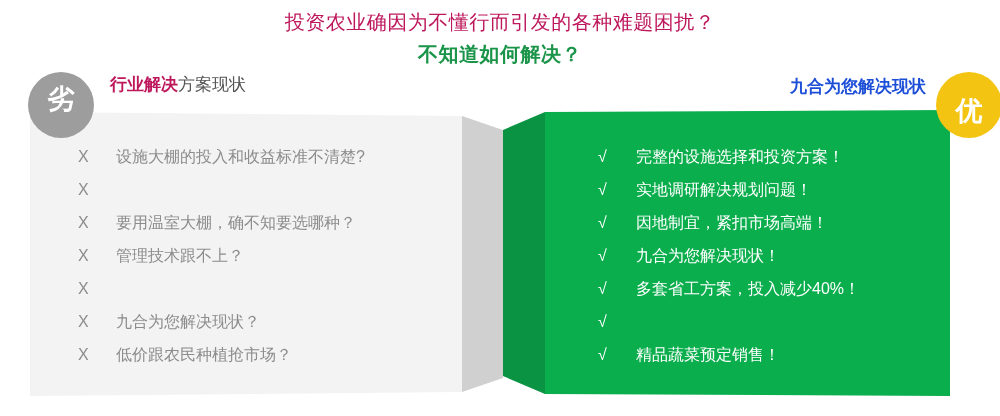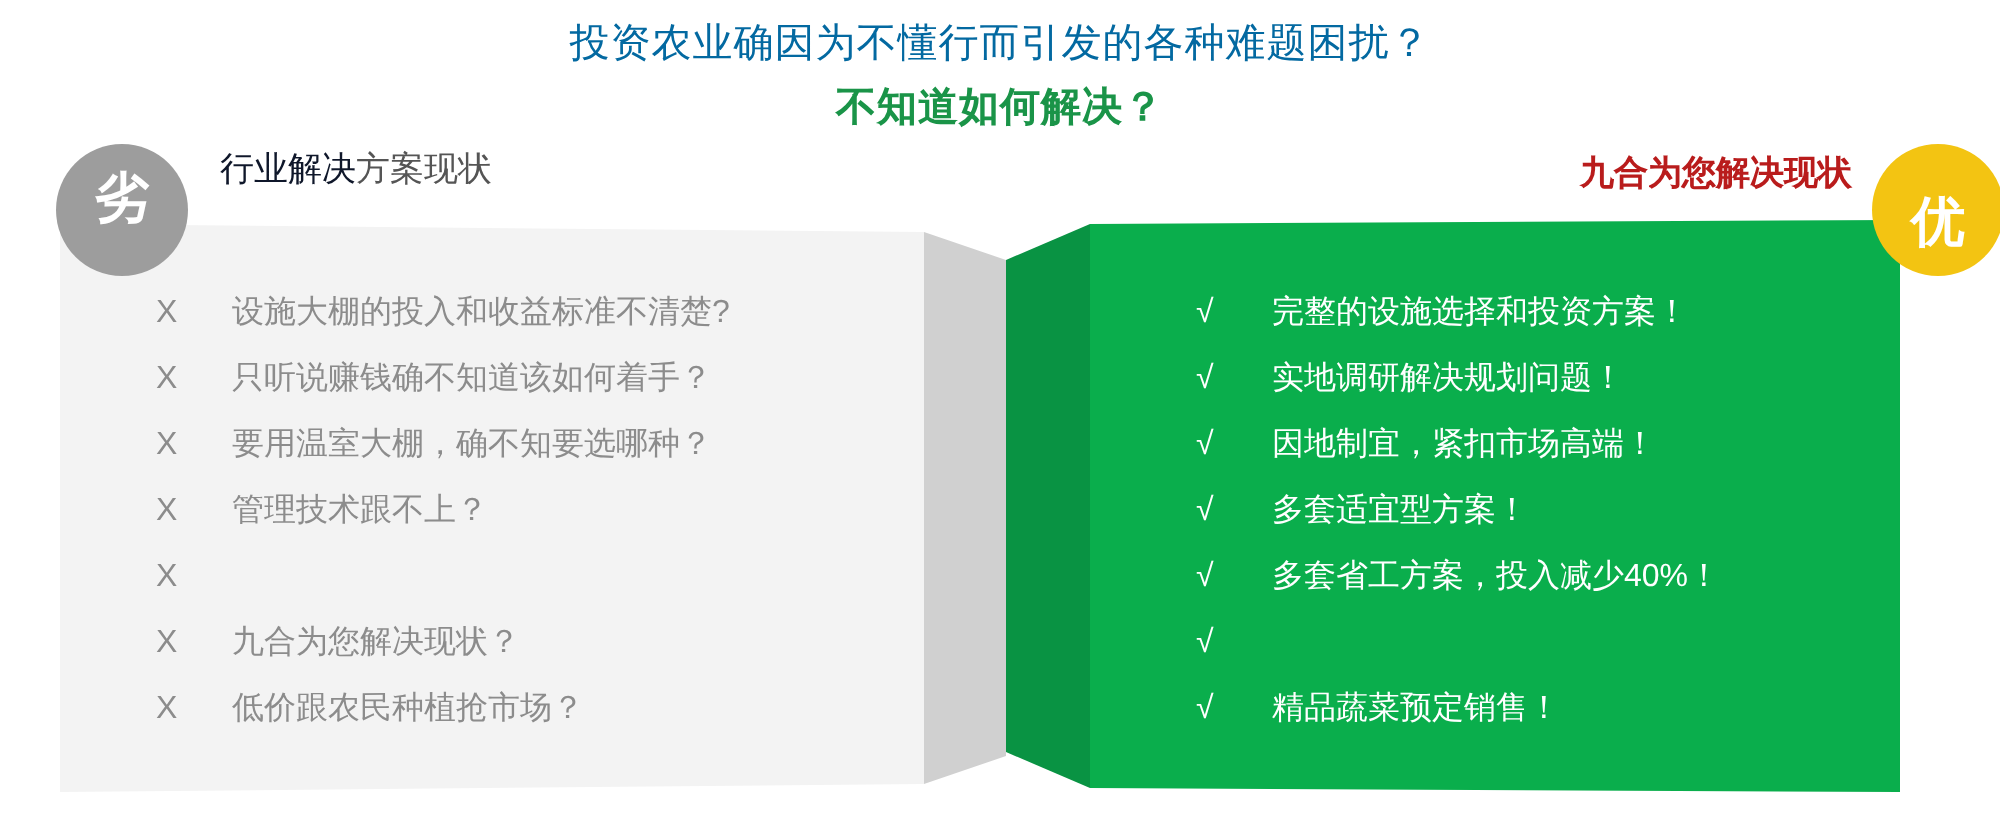--- a/index.html
+++ b/index.html
@@ -23,21 +23,21 @@
   
   #headline {
     position: absolute;
     left: 0;
     top: 8px;
     width: 1000px;
     text-align: center;
   }
   #headline .line1 {
     font-size: 20px;
-    color: #0369a1;
+    color: #be185d;
     letter-spacing: 0.5px;
     line-height: 28px;
     font-weight: normal;
   }
   #headline .line2 {
     font-size: 20px;
     color: #1a9448;
     font-weight: bold;
     letter-spacing: 0.5px;
     line-height: 32px;
@@ -126,27 +126,27 @@
     font-size: 17px;
     line-height: 22px;
     white-space: nowrap;
   }
   #left-header {
     left: 110px;
     top: 74px;
     color: #555555;
   }
   #left-header .strong {
-    font-weight: normal;
-    color: #0f172a;
+    font-weight: bold;
+    color: #be185d;
   }
   #right-header {
     right: 74px;
     top: 76px;
-    color: #b91c1c;
+    color: #1d4ed8;
     font-weight: bold;
     text-align: right;
   }
 
   
   .list {
     position: absolute;
     list-style: none;
     margin: 0;
     padding: 0;
@@ -215,21 +215,20 @@
   </div>
   <div class="section-header" id="right-header">九合为您解决现状</div>
 
   <ul class="list" id="left-list">
     <li>
       <span class="marker">X</span>
       <span>设施大棚的投入和收益标准不清楚?</span>
     </li>
     <li>
       <span class="marker">X</span>
-      <span>只听说赚钱确不知道该如何着手？</span>
     </li>
     <li>
       <span class="marker">X</span>
       <span>要用温室大棚，确不知要选哪种？</span>
     </li>
     <li>
       <span class="marker">X</span>
       <span>管理技术跟不上？</span>
     </li>
     <li>
@@ -253,21 +252,21 @@
     <li>
       <span class="marker">√</span>
       <span>实地调研解决规划问题！</span>
     </li>
     <li>
       <span class="marker">√</span>
       <span>因地制宜，紧扣市场高端！</span>
     </li>
     <li>
       <span class="marker">√</span>
-      <span>多套适宜型方案！</span>
+      <span>九合为您解决现状！</span>
     </li>
     <li>
       <span class="marker">√</span>
       <span>多套省工方案，投入减少40%！</span>
     </li>
     <li>
       <span class="marker">√</span>
     </li>
     <li>
       <span class="marker">√</span>

